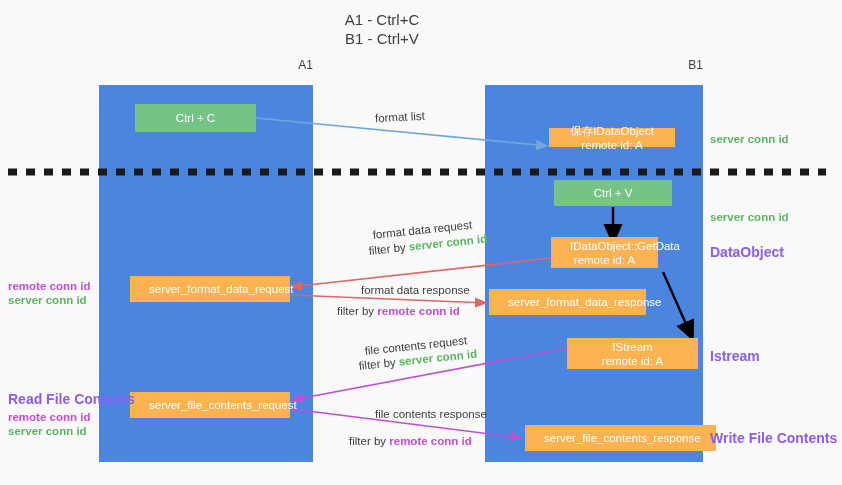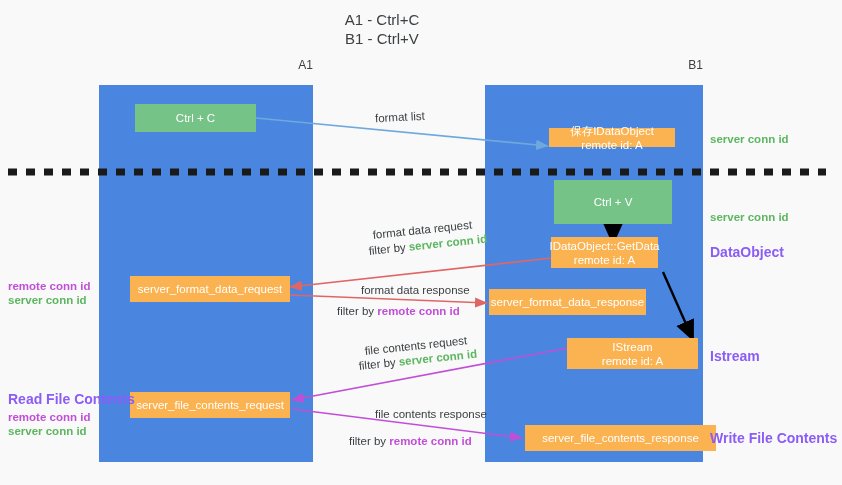--- a/index.html
+++ b/index.html
@@ -44,21 +44,20 @@
   
   .lane {
     background: #4a86e0;
   }
 
   
   .node {
     box-sizing: border-box;
     display: flex;
     flex-direction: column;
-    align-items: center;
     justify-content: center;
     color: #ffffff;
     font-size: 11.5px;
     line-height: 14px;
     text-align: center;
     padding: 2px 19px;
   }
   .node.green { background: #76c387; }
   .node.orange { background: #fbb250; }
   .node .line2 { display: block; }
@@ -158,21 +157,21 @@
 
   <div class="abs node orange" style="left:130px; top:392px; width:160px; height:26px;">
     <span>server_file_contents_request</span>
   </div>
 
   <div class="abs node orange" style="left:549px; top:128px; width:126px; height:19px;">
     <span>保存IDataObject</span>
     <span class="line2">remote id: A</span>
   </div>
 
-  <div class="abs node green" style="left:554px; top:180px; width:118px; height:44px;">
+  <div class="abs node green" style="left:554px; top:180px; width:118px; height:26px;">
     <span>Ctrl + V</span>
   </div>
 
   <div class="abs node orange" style="left:551px; top:237px; width:107px; height:31px;">
     <span>IDataObject::GetData</span>
     <span class="line2">remote id: A</span>
   </div>
 
   <div class="abs node orange" style="left:567px; top:338px; width:131px; height:31px;">
     <span>IStream</span>

